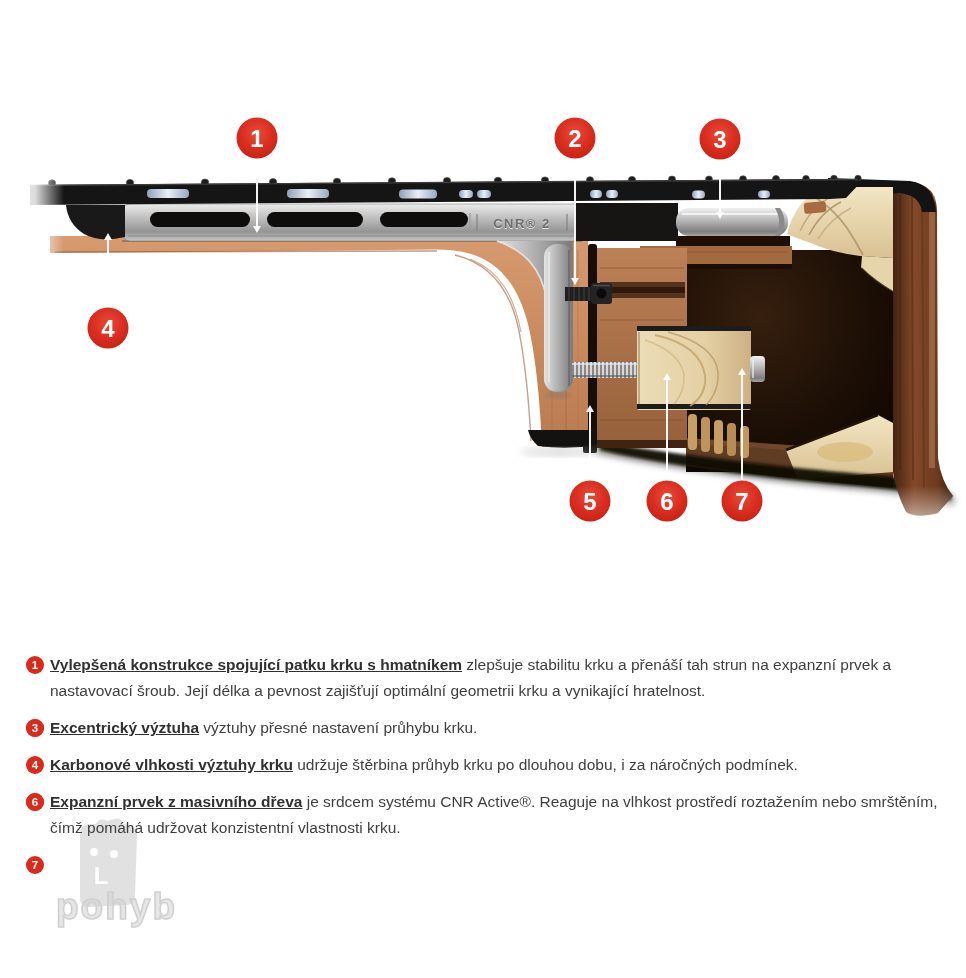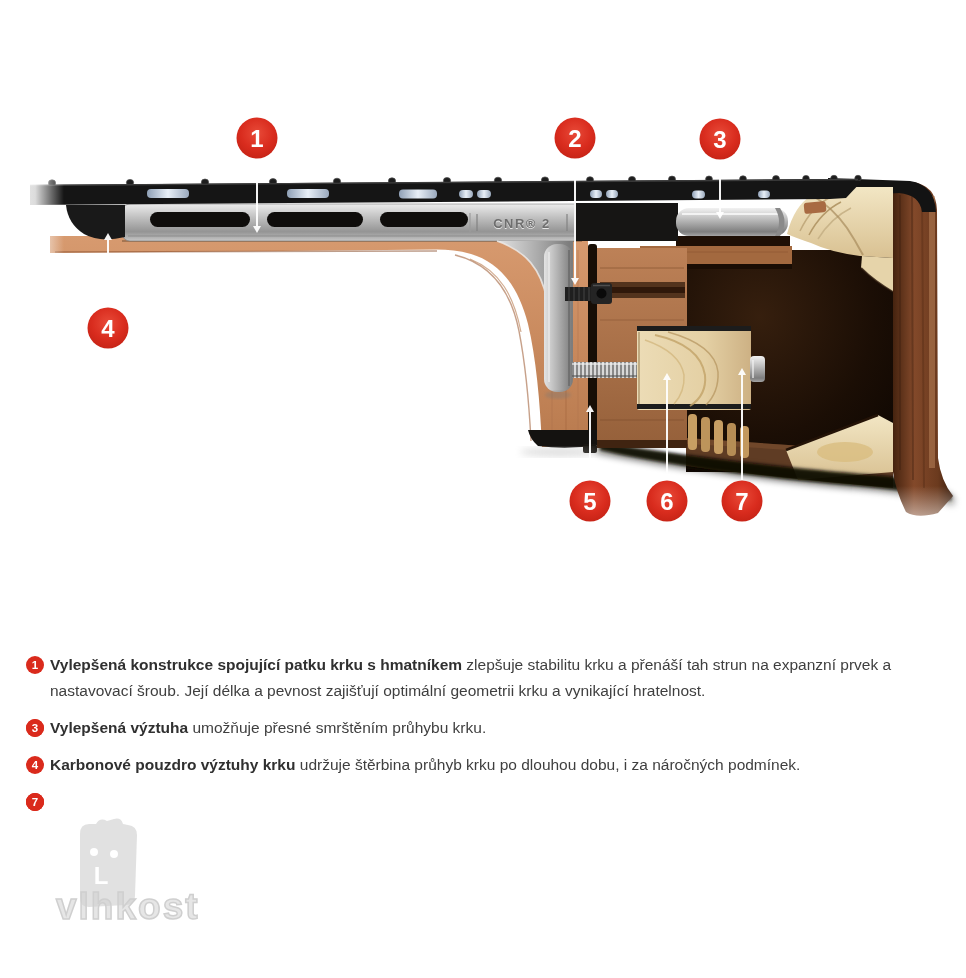--- a/index.html
+++ b/index.html
@@ -15,21 +15,21 @@
     -webkit-text-stroke:1.5px #cfcfcf;
   }
   
   .legend{position:absolute;left:26px;top:652px;width:926px;z-index:1;}
   .legend-item{position:relative;padding-left:24px;margin-bottom:11px;
     font-size:15.5px;line-height:26px;color:#3f3f3f;}
   .legend-item .badge{
     position:absolute;left:0;top:4px;width:18px;height:18px;border-radius:50%;
     background:#da2a1c;color:#fff;font-size:11.5px;font-weight:700;
     display:flex;align-items:center;justify-content:center;}
-  .legend-item b{color:#303030;}
+  .legend-item b{color:#303030;text-decoration:underline;}
   .legend-item .rest::before{content:" ";white-space:pre;}
   .co-num{font:700 24px "Liberation Sans",sans-serif;fill:#fff;}
   .engrave{font:700 13px "Liberation Sans",sans-serif;fill:#6e6e6e;letter-spacing:1.5px;}
   .engrave-hi{font:700 13px "Liberation Sans",sans-serif;fill:#e6e6e6;letter-spacing:1.5px;}
   .wm-letter{font:700 24px "Liberation Sans",sans-serif;fill:#fff;}
 </style>
 </head>
 <body>
 
 <div class="page">
@@ -350,50 +350,51 @@
 
   <div class="watermark">
     <svg width="200" height="120" viewBox="0 0 200 120">
       <g opacity="0.85">
         <path d="M24 18 Q24 8 33 8 L40 8 Q44 1 51 5 L58 3 Q65 1 67 8 L72 9 Q81 10 81 19 L79 80 Q79 89 70 89 L33 91 Q24 91 24 82 Z" fill="#dcdcdc"></path>
         <circle cx="38" cy="36" r="4" fill="#fff"></circle>
         <circle cx="58" cy="38" r="4" fill="#fff"></circle>
         <text class="wm-letter" x="45" y="68" text-anchor="middle">L</text>
       </g>
     </svg>
-    <span class="wm-text">vlhkost</span>
+    <span class="wm-text">pohyb</span>
   </div>
 
   <div class="legend">
 
     <div class="legend-item">
       <span class="badge">1</span>
       <span><b>Vylepšená konstrukce spojující patku krku s hmatníkem</b><span class="rest">zlepšuje stabilitu krku a přenáší tah strun na expanzní prvek a nastavovací šroub. Její délka a pevnost zajišťují optimální geometrii krku a vynikající hratelnost.</span></span>
     </div>
 
     <div class="legend-item">
       <span class="badge">2</span>
     </div>
 
     <div class="legend-item">
       <span class="badge">3</span>
-      <span><b>Vylepšená výztuha</b><span class="rest">umožňuje přesné smrštěním průhybu krku.</span></span>
+      <span><b>Excentrický výztuha</b><span class="rest">výztuhy přesné nastavení průhybu krku.</span></span>
     </div>
 
     <div class="legend-item">
       <span class="badge">4</span>
-      <span><b>Karbonové pouzdro výztuhy krku</b><span class="rest">udržuje štěrbina průhyb krku po dlouhou dobu, i za náročných podmínek.</span></span>
+      <span><b>Karbonové vlhkosti výztuhy krku</b><span class="rest">udržuje štěrbina průhyb krku po dlouhou dobu, i za náročných podmínek.</span></span>
     </div>
 
     <div class="legend-item">
       <span class="badge">5</span>
     </div>
 
     <div class="legend-item">
       <span class="badge">6</span>
+      <span><b>Expanzní prvek z masivního dřeva</b><span class="rest">je srdcem systému CNR Active®. Reaguje na vlhkost prostředí roztažením nebo smrštěním, čímž pomáhá udržovat konzistentní vlastnosti krku.</span></span>
     </div>
 
     <div class="legend-item">
       <span class="badge">7</span>
     </div>
 
   </div>
 </div>
 
 </body></html>

